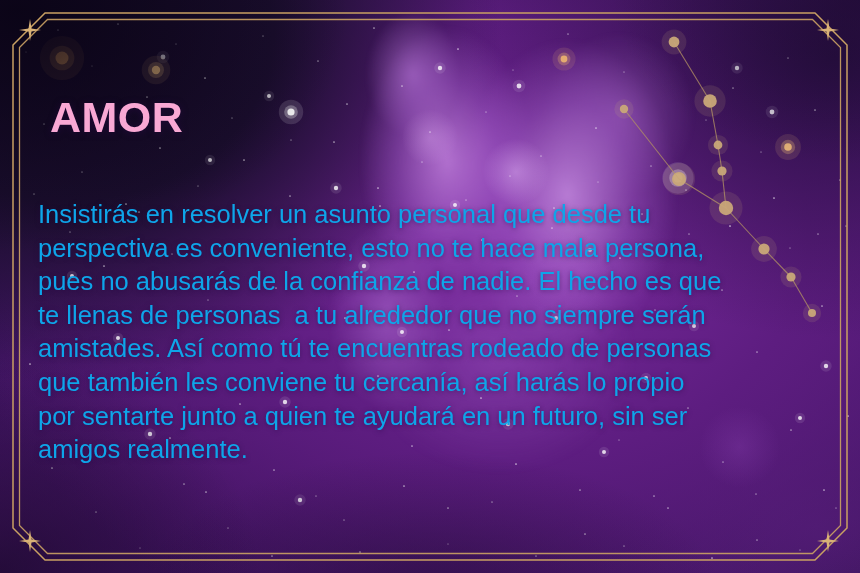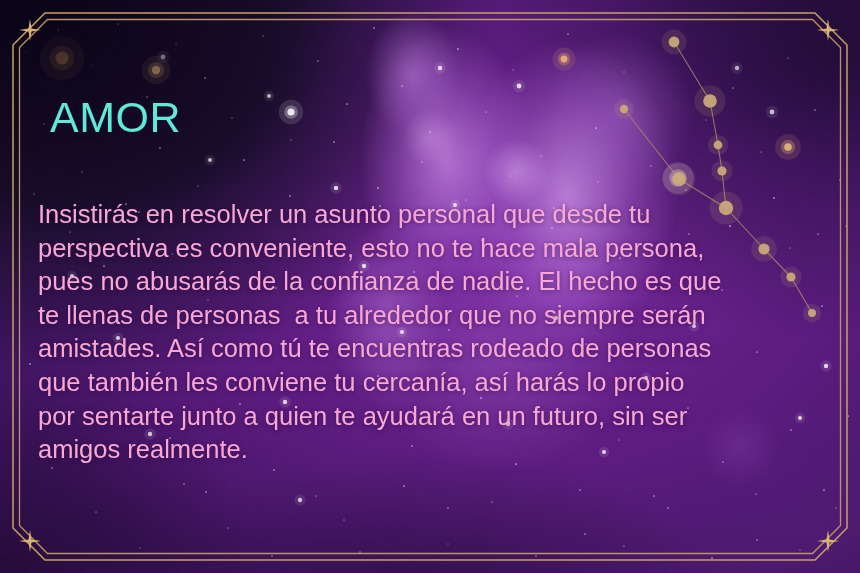--- a/index.html
+++ b/index.html
@@ -76,32 +76,32 @@
   #content {
     position:absolute;
     left:38px; top:0;
     width:790px; height:100%;
   }
 
   #title {
     position:absolute;
     left:12px; top:96px;
     font-size:43px;
-    font-weight:normal;
-    color:#5eead4;
+    font-weight:bold;
+    color:#f9a8d4;
     letter-spacing:.5px;
     line-height:1;
     text-shadow:0 1px 7px rgba(40,10,70,.55);
   }
 
   #body-text {
     position:absolute;
     left:0; top:198px;
     width:800px;
-    color:#f9a8d4;
+    color:#0ea5e9;
     font-size:25.5px;
     line-height:33.6px;
     font-weight:400;
     white-space:pre;
     text-shadow:0 1px 5px rgba(36,8,62,.55);
   }
   #body-text .ln { display:block; }
 </style>
 </head>
 <body>

